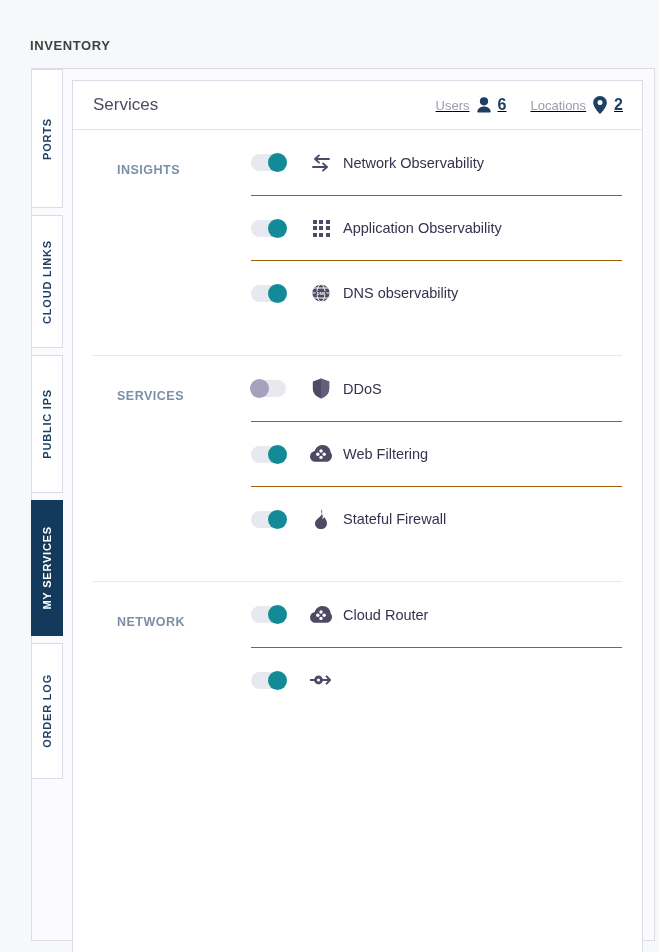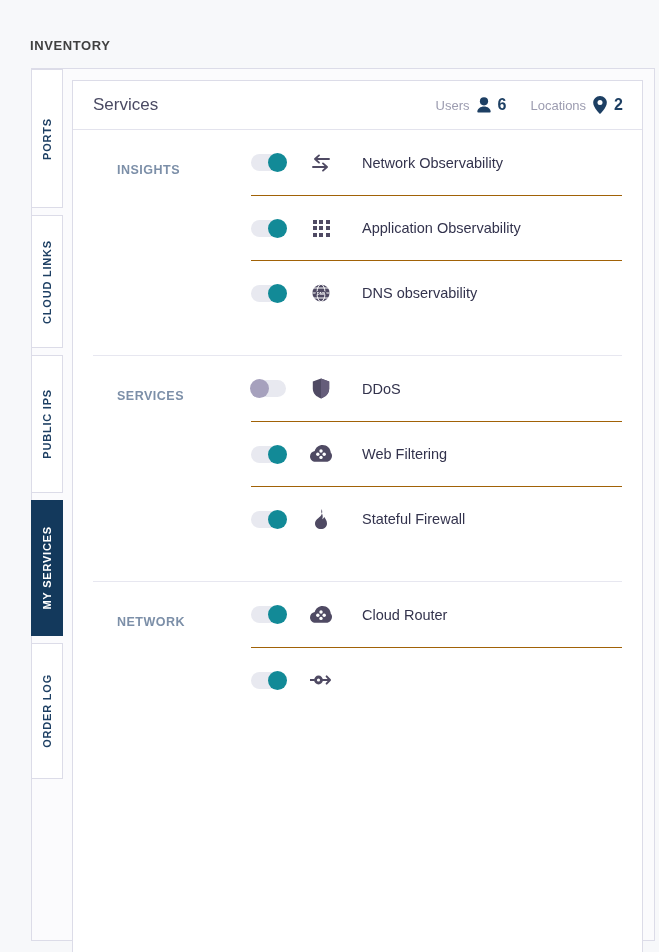--- a/index.html
+++ b/index.html
@@ -90,20 +90,21 @@
   .card-title {
     font-size: 17px;
     color: #4a4a63;
     font-weight: normal;
   }
   .header-stats {
     margin-left: auto;
     display: flex;
     align-items: center;
     gap: 24px;
+    text-decoration: underline;
   }
   .stat { display: flex; align-items: center; gap: 7px; }
   .stat-label { font-size: 13px; color: #9c9cb0; }
   .stat-icon { display: flex; align-items: center; color: #1d3f63; }
   .stat-value { font-size: 16px; font-weight: bold; color: #1d3f63; }
 
   
   .card-body { padding: 0 20px; }
 
   .group { position: relative; }
@@ -163,21 +164,21 @@
     margin-left: 24px;
     display: flex;
     align-items: center;
     justify-content: center;
     color: #4f4a63;
     flex: 0 0 auto;
   }
   .row-icon svg { display: block; }
 
   .row-label {
-    margin-left: 30px;
+    margin-left: 11px;
     font-size: 14.5px;
     color: #33334d;
   }
 
   
   .grid-icon { display: grid; grid-template-columns: repeat(3, 4px); gap: 2.5px; }
   .grid-icon i { display: block; width: 4px; height: 4px; background: #4f4a63; }
 </style>
 </head>
 <body>

